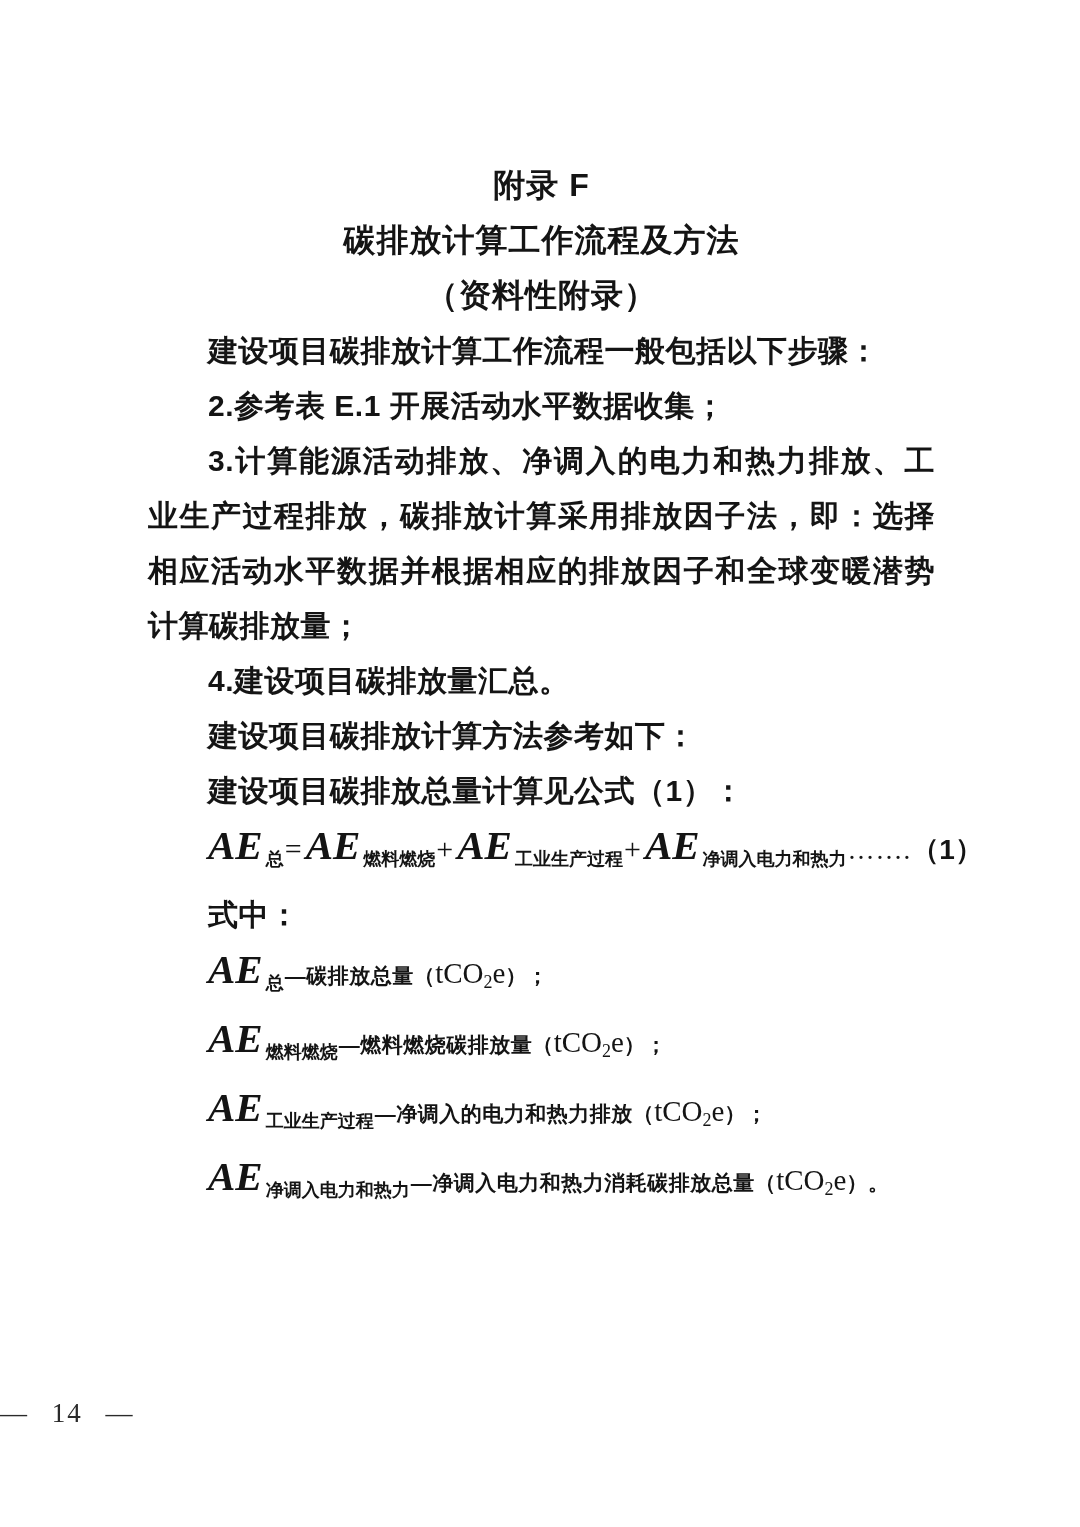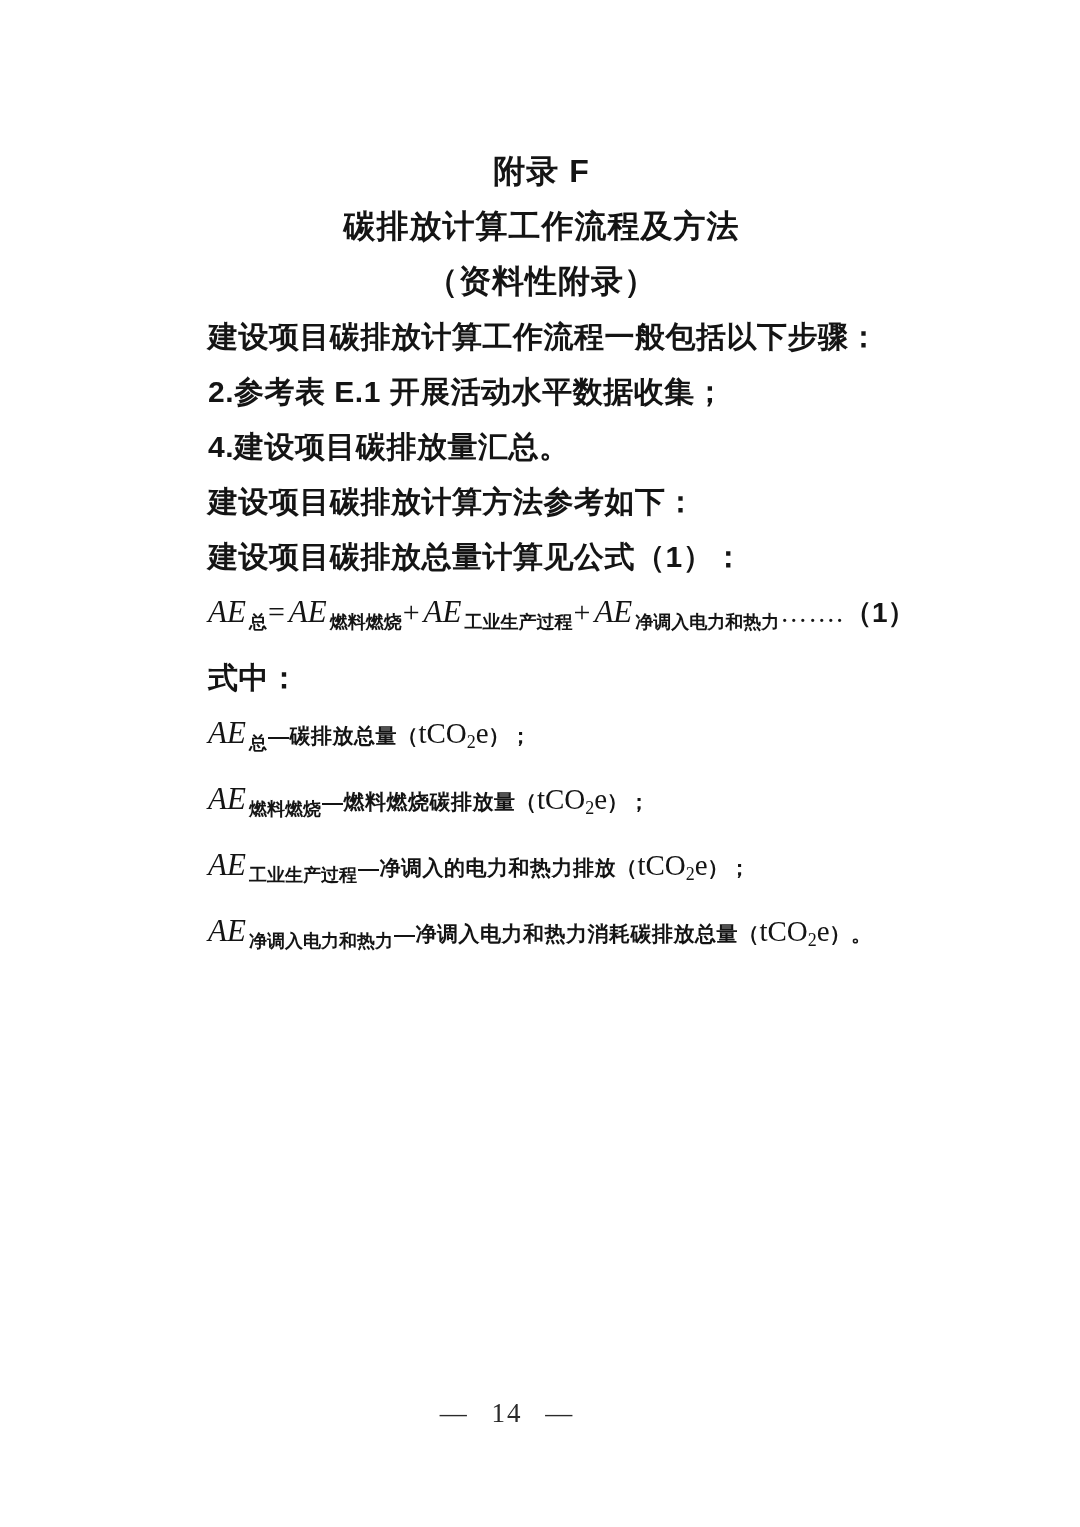--- a/index.html
+++ b/index.html
@@ -5,21 +5,21 @@
   html,body { margin:0; padding:0; background:#ffffff; }
   .page {
     position:relative;
     width:1080px; height:1527px;
     background:#ffffff;
     color:#141414;
     overflow:hidden;
   }
   .content {
     position:absolute;
-    top:144px; left:148px;
+    top:158px; left:148px;
     width:787px;
   }
   .title {
     margin:0;
     font-family:"Liberation Sans", sans-serif;
     font-weight:700;
     font-size:32px;
     line-height:55px;
     text-align:center;
     letter-spacing:1px;
@@ -39,22 +39,22 @@
     font-size:30px;
     line-height:55px;
     text-indent:2em;
     text-align:left;
     font-family:"Liberation Sans", sans-serif;
   }
   .formula { white-space:nowrap; }
   .mvar {
     font-family:"Liberation Serif", serif;
     font-style:italic;
-    font-weight:400;
-    font-size:31px;
+    font-weight:700;
+    font-size:41px;
   }
   .msub {
     font-family:"Liberation Sans", sans-serif;
     font-weight:600;
     font-size:18px;
     vertical-align:-6px;
     margin-left:3px;
     margin-right:1px;
     letter-spacing:0;
   }
@@ -88,41 +88,41 @@
   .unitsub {
     font-family:"Liberation Serif", serif;
     font-weight:400;
     font-size:18px;
     vertical-align:-5px;
   }
   .footer {
     position:absolute;
     top:1398px; left:0;
     width:974px;
-    text-align:center;
+    text-align:left;
     font-family:"Liberation Serif", serif;
     font-size:27px;
     color:#2a2a2a;
     word-spacing:14px;
     letter-spacing:2px;
-    padding-left:20px;
   }
 </style>
 </head>
 <body>
 
 <div class="page">
   <div class="content">
 
     <h1 class="title">附录 F</h1>
     <h2 class="title">碳排放计算工作流程及方法</h2>
     <h2 class="title">（资料性附录）</h2>
 
     <p class="para">建设项目碳排放计算工作流程一般包括以下步骤：</p>
     <p class="para">2.参考表 E.1 开展活动水平数据收集；</p>
+    <p class="para">3.计算能源活动排放、净调入的电力和热力排放、工业生产过程排放，碳排放计算采用排放因子法，即：选择相应活动水平数据并根据相应的排放因子和全球变暖潜势计算碳排放量；</p>
     <p class="para">4.建设项目碳排放量汇总。</p>
     <p class="para">建设项目碳排放计算方法参考如下：</p>
     <p class="para">建设项目碳排放总量计算见公式（1）：</p>
 
     <div class="mathline formula"><span class="mvar">AE</span><span class="msub">总</span><span class="mop">=</span><span class="mvar">AE</span><span class="msub">燃料燃烧</span><span class="mop">+</span><span class="mvar">AE</span><span class="msub">工业生产过程</span><span class="mop">+</span><span class="mvar">AE</span><span class="msub">净调入电力和热力</span><span class="dots">…….</span><span class="fnum">（1）</span></div>
 
     <p class="para">式中：</p>
 
     <div class="mathline"><span class="mvar">AE</span><span class="msub">总</span><span class="dtext">—碳排放总量（</span><span class="unit">tCO</span><span class="unitsub">2</span><span class="unit">e</span><span class="dtext">）；</span></div>
 

